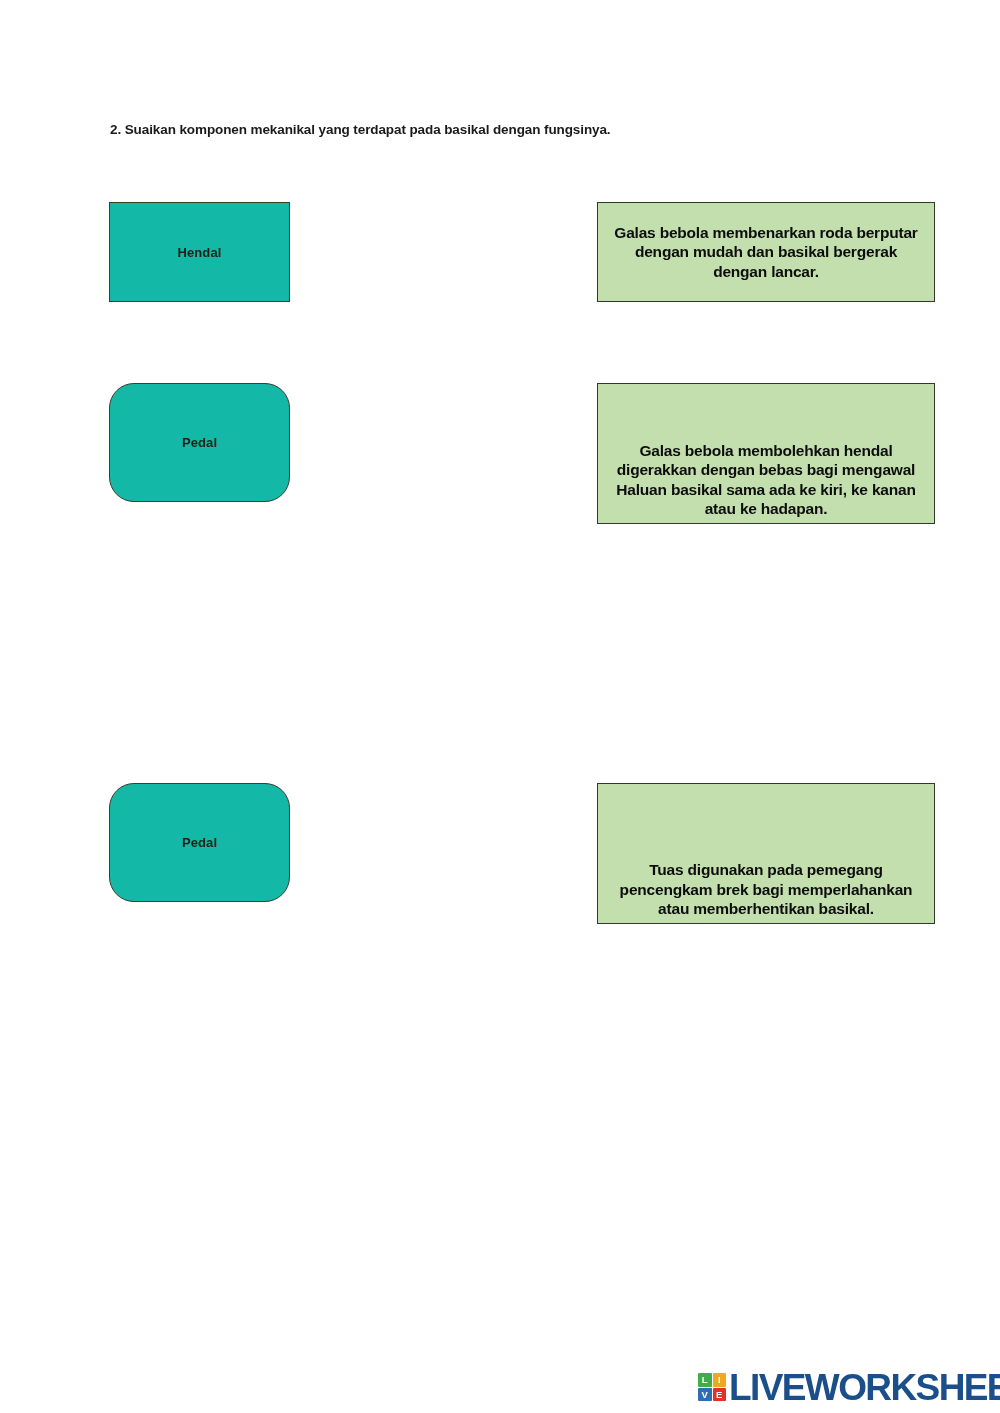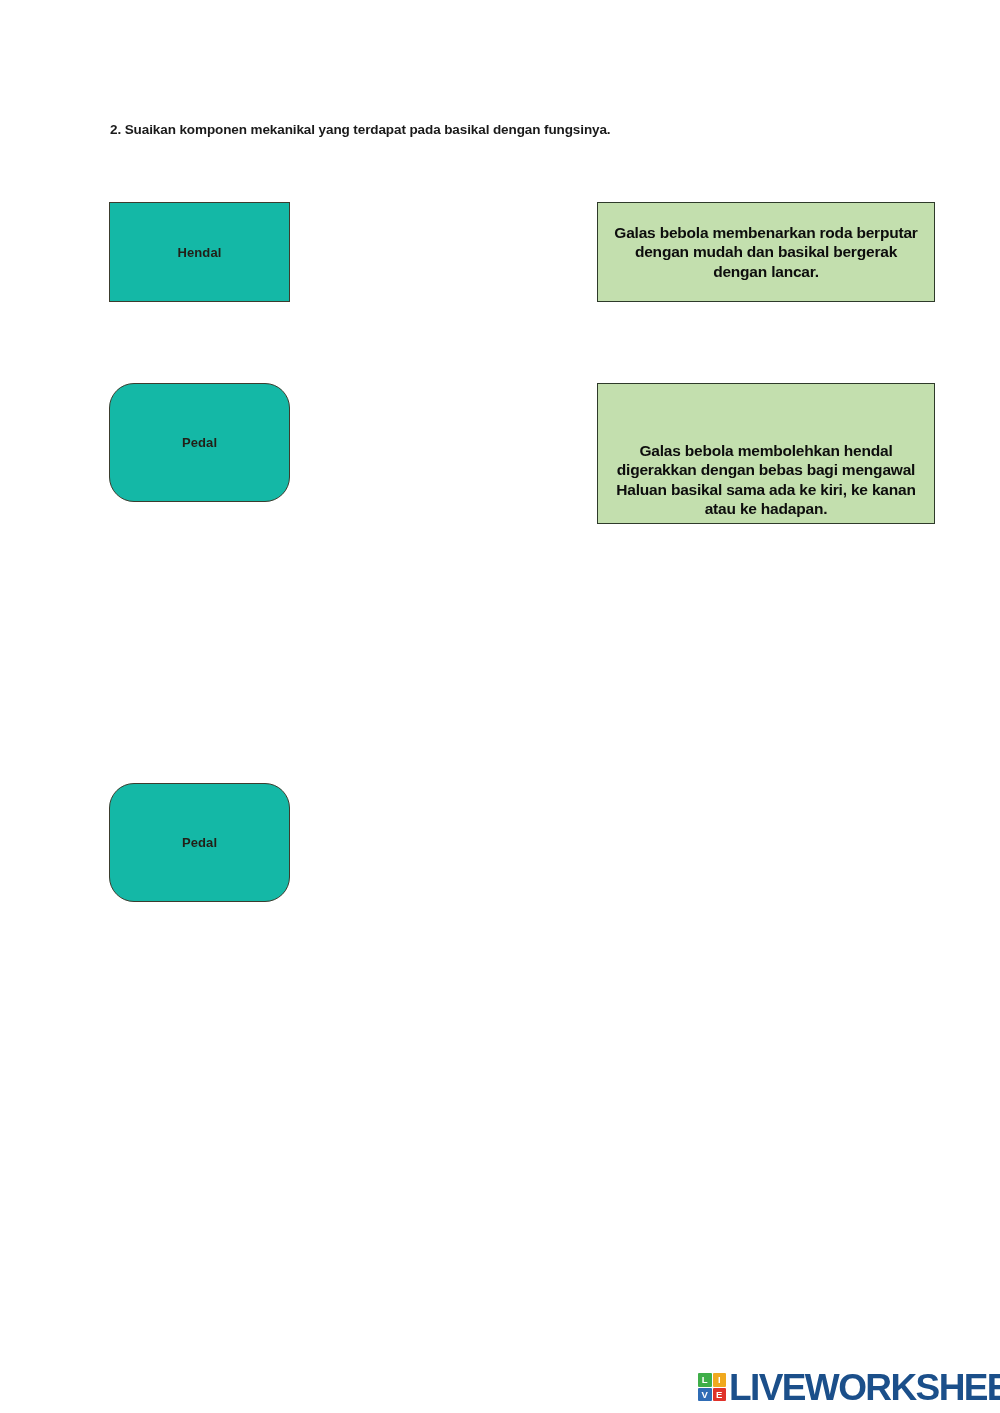--- a/index.html
+++ b/index.html
@@ -180,20 +180,23 @@
       </div>
     </div>
 
     <div class="row row-2">
     </div>
 
     <div class="row row-3">
       <div class="term-box">
         <span class="term-label">Pedal</span>
       </div>
+      <div class="def-box">
+        <span class="def-text">Tuas digunakan pada pemegang pencengkam brek bagi memperlahankan atau memberhentikan basikal.</span>
+      </div>
     </div>
 
   </div>
 
   <div class="footer-logo">
     <div class="logo-mark">
       <span class="logo-cell c0">L</span>
       <span class="logo-cell c1">I</span>
       <span class="logo-cell c2">V</span>
       <span class="logo-cell c3">E</span>

